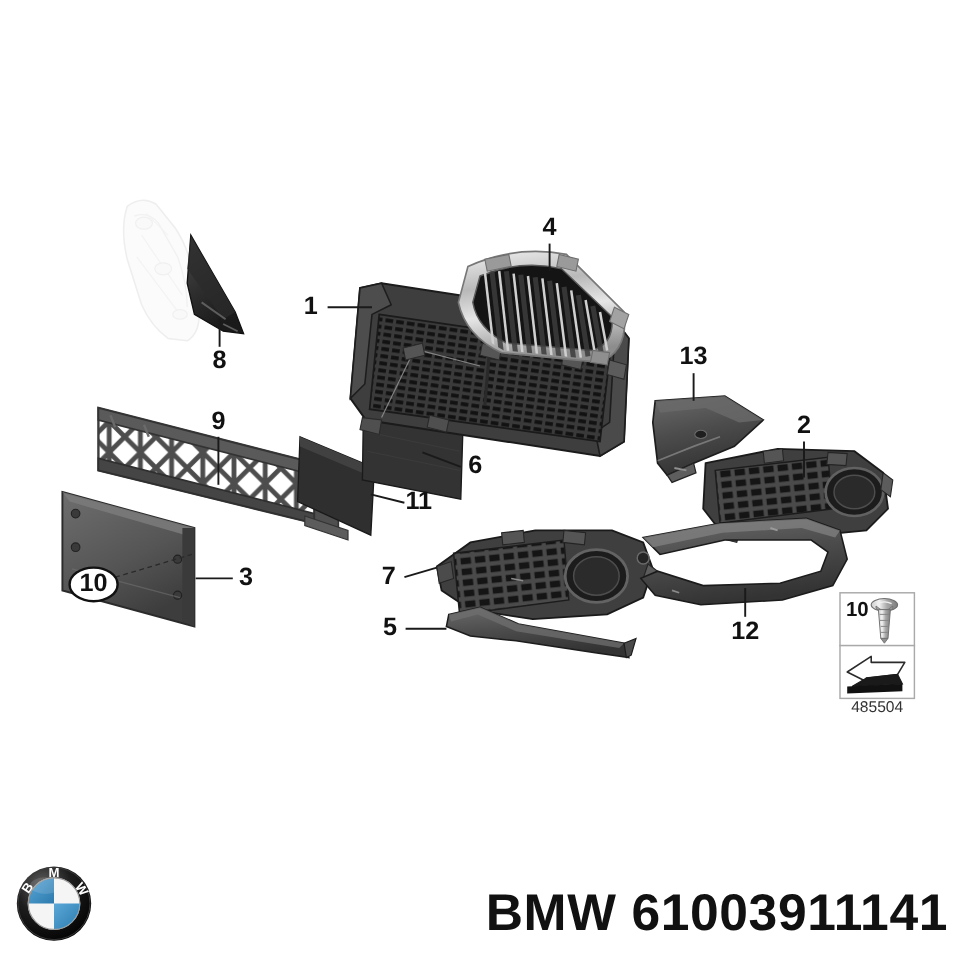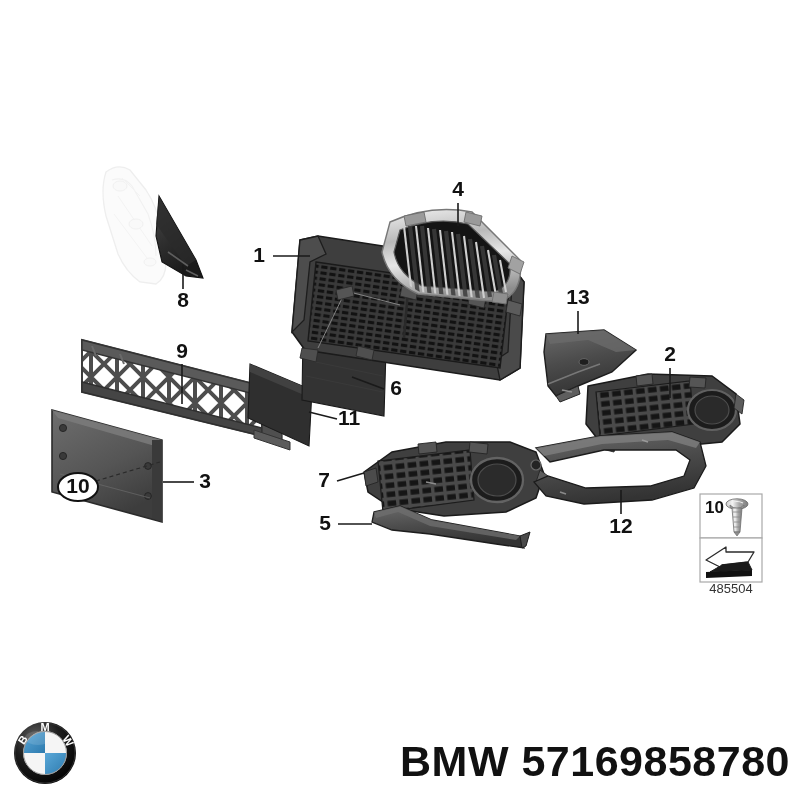--- a/index.html
+++ b/index.html
@@ -367,15 +367,15 @@
       <circle cx="31" cy="31" r="21.5" fill="none" stroke="#9a9a9a" stroke-width="1"></circle>
       <g fill="#ffffff" font-family="'Liberation Sans', sans-serif" font-size="11" font-weight="bold">
         <text x="31" y="9" text-anchor="middle" transform="rotate(0 31 9)">M</text>
         <text x="12" y="20" text-anchor="middle" transform="rotate(-56 12 20)">B</text>
         <text x="51" y="21" text-anchor="middle" transform="rotate(56 51 21)">W</text>
       </g>
       <ellipse cx="24" cy="16" rx="13" ry="7" fill="#ffffff" opacity="0.13"></ellipse>
     </g>
   </svg>
 
-  <div id="part-number">BMW 57169858780</div>
+  <div id="part-number">BMW 61003911141</div>
 
 </div>
 
 </body></html>

